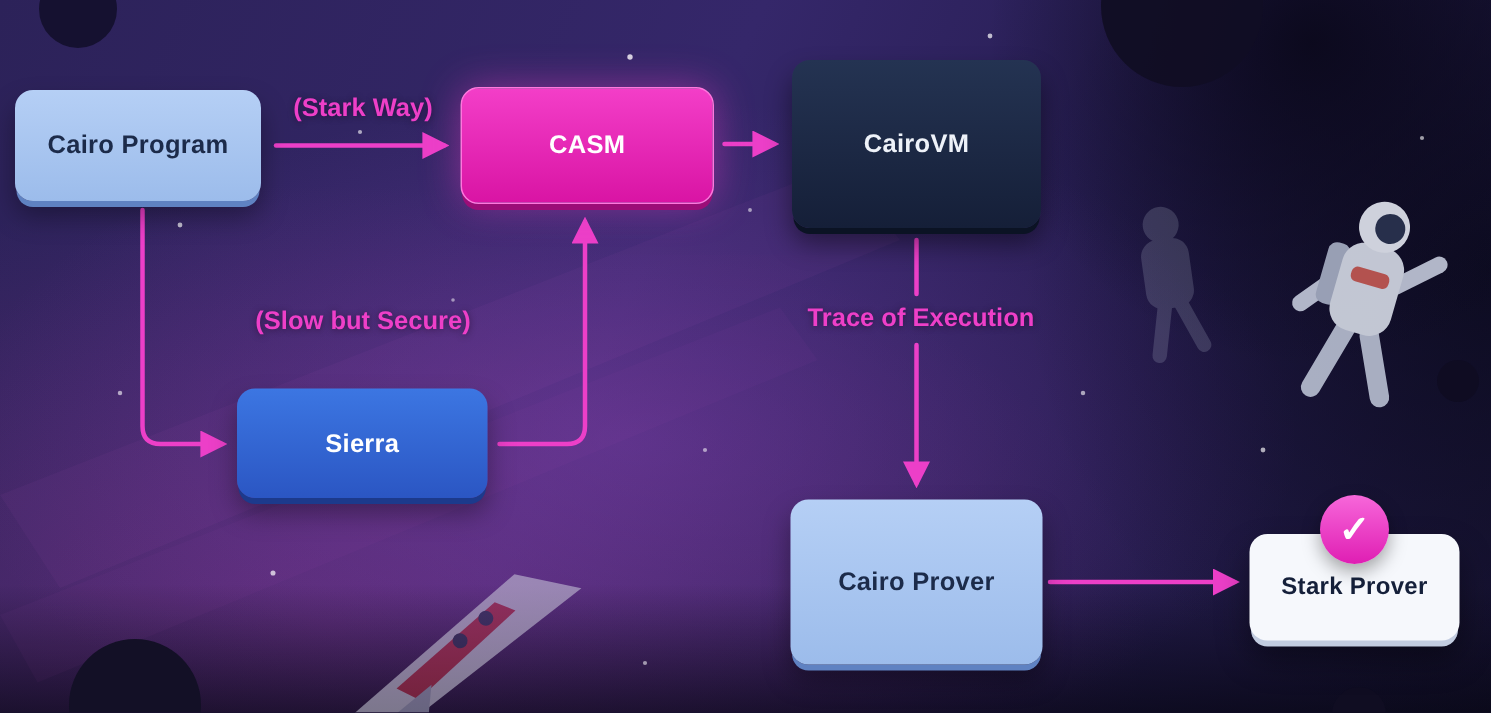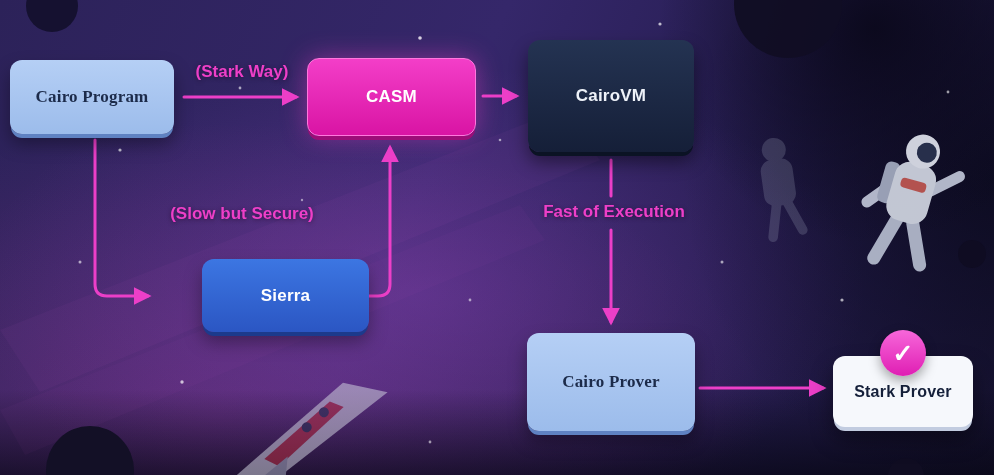--- a/index.html
+++ b/index.html
@@ -22,38 +22,36 @@
     display:flex;align-items:center;justify-content:center;
     border-radius:12px;
     font-weight:bold;font-size:17px;
     letter-spacing:.2px;
     z-index:3;
   }
   .node-light{
     background:linear-gradient(180deg,#b5cff5 0%,#9cbceb 100%);
     color:#1c2b4a;
     box-shadow:0 5px 0 -1px #5f82c2, 0 10px 18px rgba(0,0,0,.35);
-    font-family:Liberation Serif, serif;
   }
   .node-magenta{
     background:linear-gradient(180deg,#f33ec8 0%,#d914a4 100%);
     color:#ffffff;
     border:1px solid #ff77dd;
     box-shadow:0 5px 0 -1px #9c0d78, 0 0 26px rgba(240,60,200,.45);
   }
   .node-navy{
     background:linear-gradient(180deg,#243352 0%,#151f38 100%);
     color:#eef2f9;
     box-shadow:0 5px 0 -1px #0b1324, 0 10px 18px rgba(0,0,0,.45);
   }
   .node-blue{
     background:linear-gradient(180deg,#3c76e2 0%,#2b56c3 100%);
     color:#ffffff;
     box-shadow:0 5px 0 -1px #1c3a8c, 0 10px 18px rgba(0,0,0,.35);
-    margin-left:44px;
   }
   .node-white{
     background:#f6f8fc;
     color:#15203a;
     font-size:16px;
     box-shadow:0 5px 0 -1px #c2cce0, 0 12px 22px rgba(0,0,0,.4);
   }
   .check-badge{
     position:absolute;
     top:-26px;left:50%;transform:translateX(-50%);
@@ -71,21 +69,21 @@
     font-size:17px;
     text-align:center;
     z-index:4;
     text-shadow:0 1px 4px rgba(30,0,30,.5);
   }
   
   #n-cairo-program{left:10px;top:60px;width:164px;height:74px;}
   #n-casm{left:307px;top:58px;width:167px;height:76px;}
   #n-cairovm{left:528px;top:40px;width:166px;height:112px;}
   #n-sierra{left:158px;top:259px;width:167px;height:73px;}
-  #n-cairo-prover{left:527px;top:333px;width:168px;height:98px;}
+  #n-cairo-prover{left:527px;top:333px;width:168px;height:110px;}
   #n-stark-proof{left:833px;top:356px;width:140px;height:71px;}
   
   #l-fast-way{left:183px;top:62px;width:118px;}
   #l-slow-secure{left:152px;top:204px;width:180px;}
   #l-trace{left:520px;top:202px;width:188px;}
 </style>
 </head>
 <body>
 
 <div class="stage">
@@ -190,15 +188,15 @@
 
   <div class="node node-white" id="n-stark-proof">
     <div class="check-badge">
       <span>✓</span>
     </div>
     <span>Stark Prover</span>
   </div>
 
   <div class="edge-label" id="l-fast-way">(Stark Way)</div>
   <div class="edge-label" id="l-slow-secure">(Slow but Secure)</div>
-  <div class="edge-label" id="l-trace">Fast of Execution</div>
+  <div class="edge-label" id="l-trace">Trace of Execution</div>
 
 </div>
 
 </body></html>

